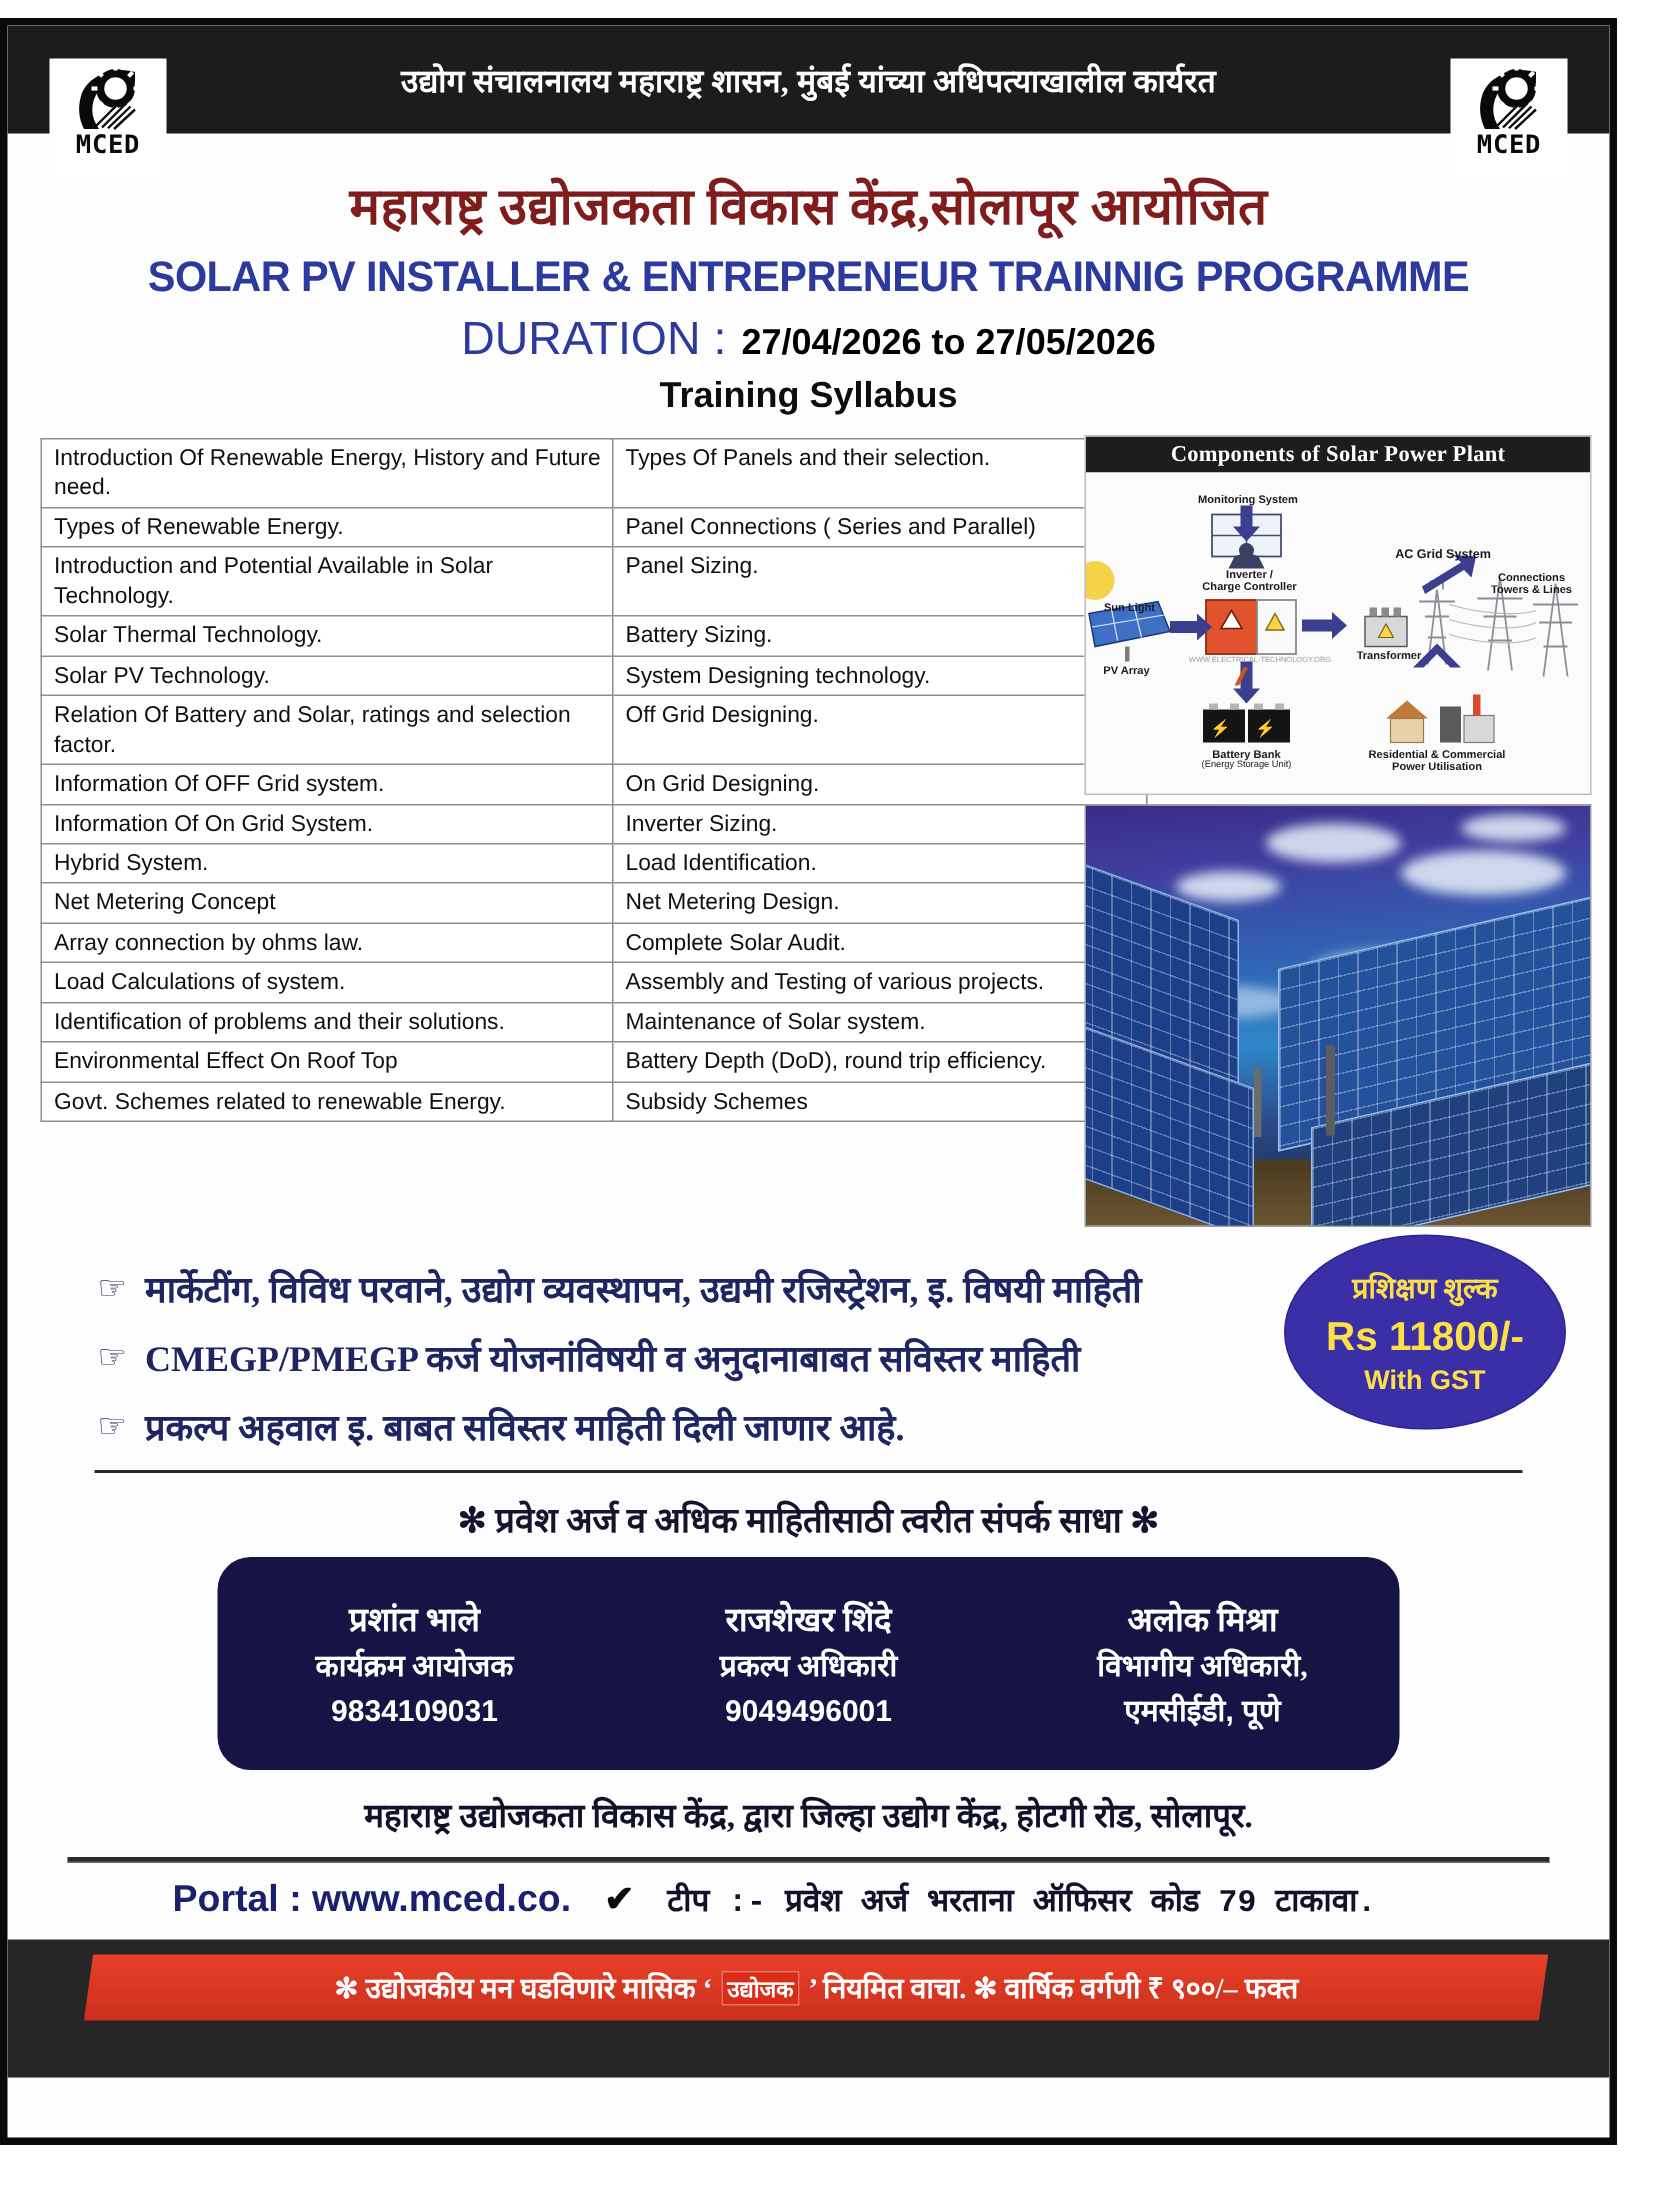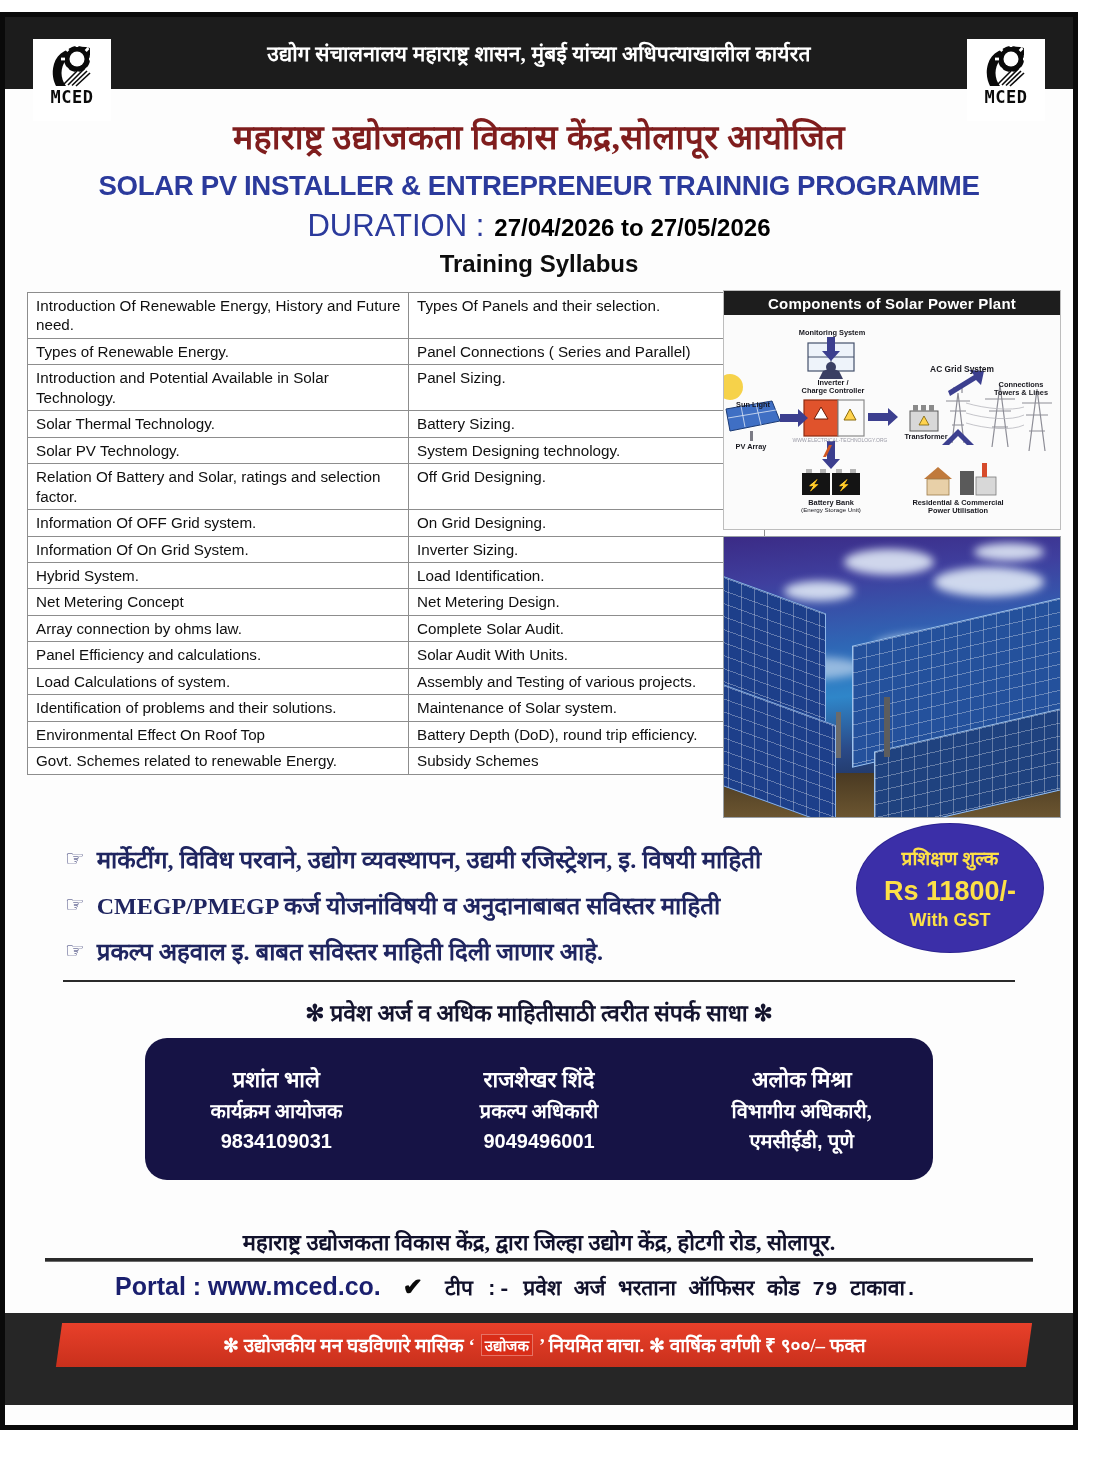--- a/index.html
+++ b/index.html
@@ -84,21 +84,21 @@
   
   .media{
     position:absolute;right:0;top:-2px;width:338px;
   }
   .diagram{
     position:relative;width:338px;height:240px;background:#f2f4f6;
     border:1px solid #bdbdbd;box-sizing:border-box;overflow:hidden;
   }
   .diagram .dhead{
     height:24px;background:#1d1d1d;color:#fff;font-weight:700;font-size:15px;
-    display:flex;align-items:center;justify-content:center;letter-spacing:.2px;
+    display:flex;align-items:center;justify-content:center;letter-spacing:.2px;font-family:Liberation Serif, serif;
   }
   .dbody{position:relative;height:214px;background:#fbfbfb;}
   .dlabel{position:absolute;font-size:7.4px;font-weight:700;color:#18181f;text-align:center;line-height:1.12;}
   .dsub{font-size:6.2px;font-weight:400;display:block;}
   .photo{
     position:relative;margin-top:6px;width:338px;height:282px;
     border:1px solid #9aa0a6;box-sizing:border-box;overflow:hidden;
     background:linear-gradient(175deg,#3b2b86 0%,#3f3f9e 16%,#2f66b5 38%,#2f86c9 55%,#2a4a88 72%,#1d2f56 88%,#4d3a22 100%);
   }
   .cloud{position:absolute;background:#e9f2fb;border-radius:50%;filter:blur(4px);opacity:.85;}
@@ -136,21 +136,21 @@
   .contact-card{
     margin:0 140px;height:142px;background:#161345;border-radius:22px;
     display:flex;align-items:center;
   }
   .person{flex:1;text-align:center;color:#ffffff;font-family:"Liberation Serif",serif;line-height:1.5;}
   .p-name{font-weight:700;font-size:22px;}
   .p-role{font-weight:700;font-size:20px;}
   .p-phone{font-weight:700;font-size:20px;font-family:"Liberation Sans",sans-serif;}
   .addr{
     text-align:center;color:#11112b;font-family:"Liberation Serif",serif;
-    font-weight:700;font-size:22px;padding:14px 0 2px;margin-top:32px;
+    font-weight:700;font-size:22px;padding:14px 0 14px;
   }
   .rule2{height:3px;background:#2a2a2a;margin:0 40px;border-bottom:1px solid #6b6b6b;}
   .portal-row{
     display:flex;align-items:center;gap:22px;padding:10px 0 0 110px;
   }
   .portal{color:#1a1f6e;font-weight:700;font-size:25px;}
   .tick{color:#0a0a0a;font-size:24px;font-weight:700;}
   .note{color:#11112b;font-family:Liberation Mono, monospace;font-weight:700;font-size:21px;}
   
   .redwrap{position:relative;margin-top:12px;height:92px;background:#262626;}
@@ -276,24 +276,20 @@
             <td class="c1">Hybrid System.</td>
             <td class="c2">Load Identification.</td>
           </tr>
         <tr>
             <td class="c1">Net Metering Concept</td>
             <td class="c2">Net Metering Design.</td>
           </tr>
         <tr>
             <td class="c1">Array connection by ohms law.</td>
             <td class="c2">Complete Solar Audit.</td>
-          </tr>
-        <tr>
-            <td class="c1">Panel Efficiency and calculations.</td>
-            <td class="c2">Solar Audit With Units.</td>
           </tr>
         <tr>
             <td class="c1">Load Calculations of system.</td>
             <td class="c2">Assembly and Testing of various projects.</td>
           </tr>
         <tr>
             <td class="c1">Identification of problems and their solutions.</td>
             <td class="c2">Maintenance of Solar system.</td>
           </tr>
         <tr>

